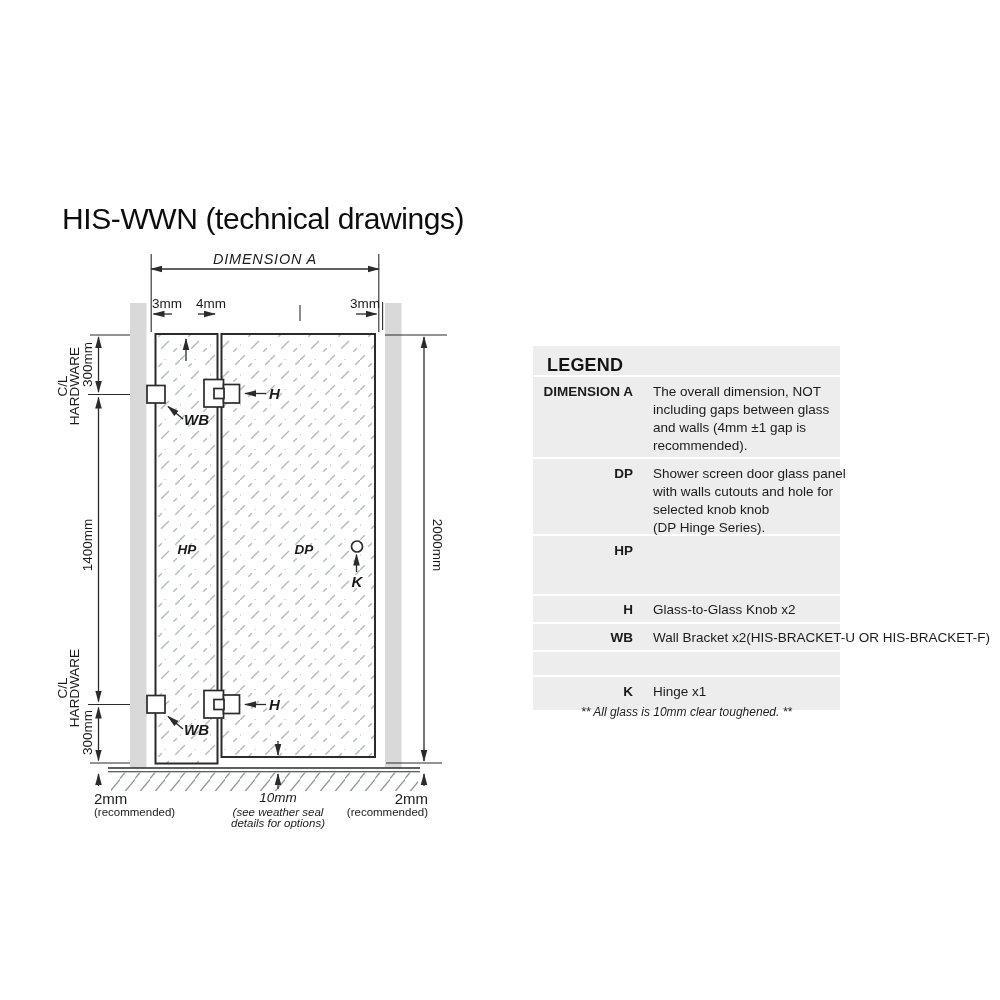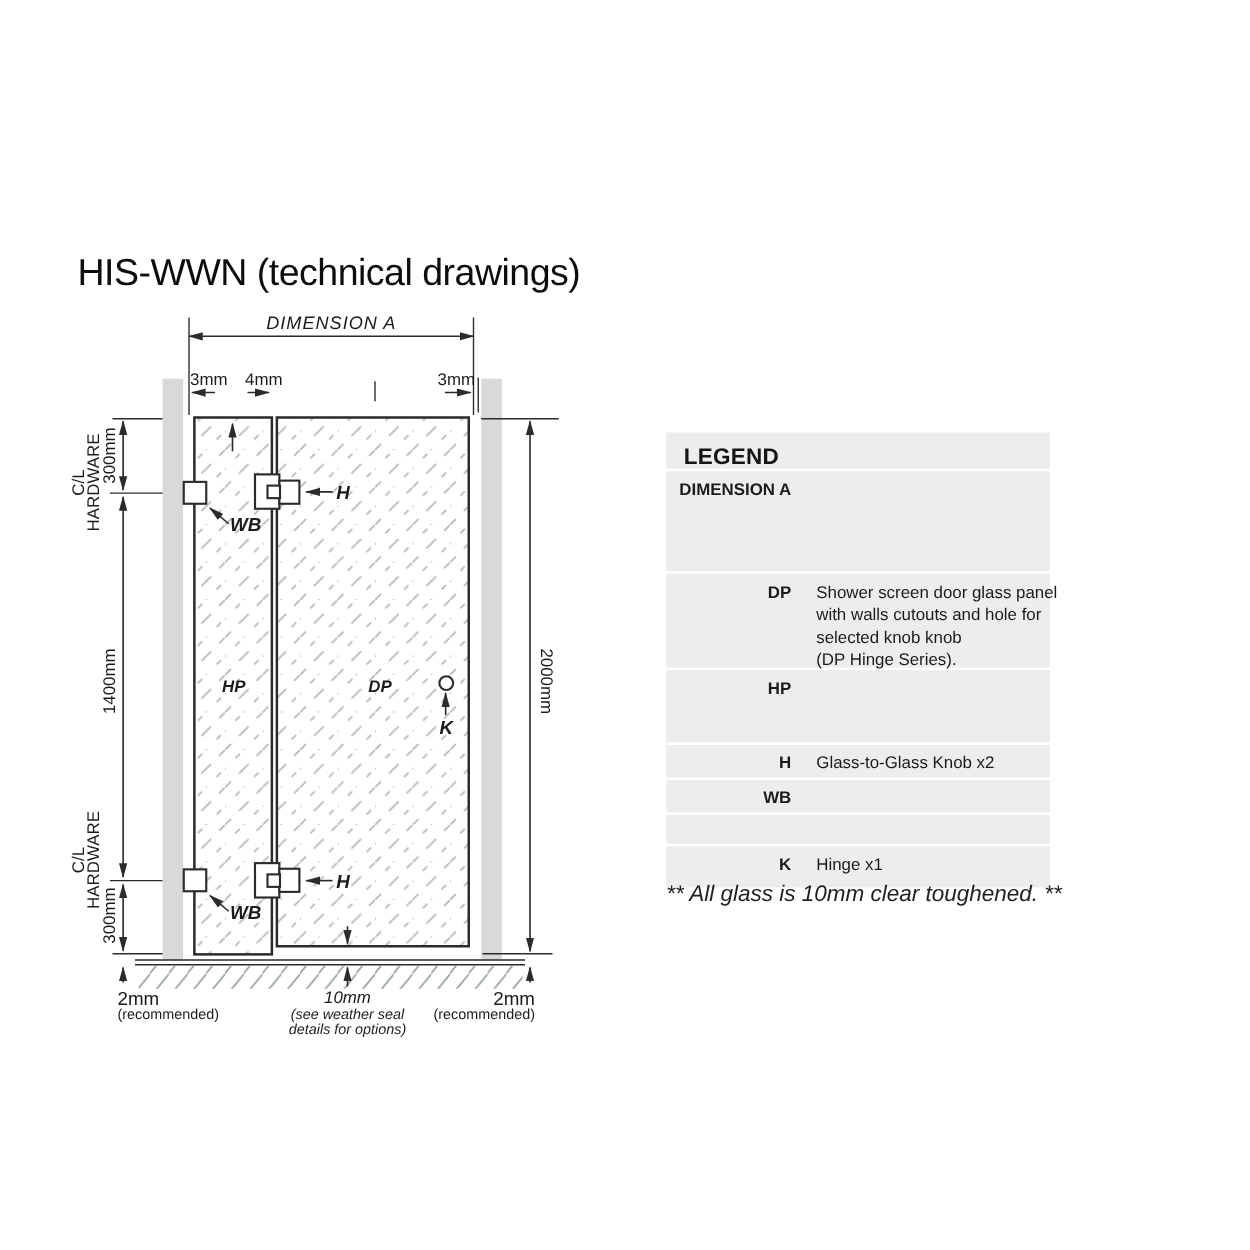--- a/index.html
+++ b/index.html
@@ -33,21 +33,21 @@
   .legend-body{margin-left:20px;font-size:13.5px;line-height:18px;flex:0 0 auto;}
   .legend-body .line{white-space:nowrap;}
   .r-tall{height:82px;padding-top:6px;}
   .r-tall2{height:77px;padding-top:6px;}
   .r-mid{height:60px;padding-top:6px;}
   .r-one{height:28px;padding-top:5px;}
   .r-spacer{height:25px;}
   .r-last{height:35px;padding-top:6px;}
   .legend-footnote{
     position:absolute;left:533px;top:705px;width:307px;text-align:center;
-    font-size:18px;font-style:italic;color:#222;white-space:nowrap;
+    font-size:12px;font-style:italic;color:#222;white-space:nowrap;
   }
 
   
   .ln{stroke:#2b2b2b;stroke-width:1.3;fill:none;}
   .thin{stroke-width:1.1;}
   .hw{fill:#ffffff;stroke:#2b2b2b;stroke-width:1.7;}
   .t{fill:#1b1b1b;font-family:"Liberation Sans",sans-serif;font-size:13.5px;}
   .t-it{font-style:italic;}
   .t-bi{font-style:italic;font-weight:bold;}
   .t-dim{font-size:14.5px;letter-spacing:0.8px;}
@@ -190,20 +190,26 @@
     <text class="t t-lg" x="428" y="804" text-anchor="end">2mm</text>
     <text class="t t-sm" x="428" y="815.5" text-anchor="end">(recommended)</text>
   </g>
 </svg>
 
 <div class="legend">
   <div class="legend-header">LEGEND</div>
 
   <div class="legend-row r-tall">
     <div class="legend-term">DIMENSION A</div>
+    <div class="legend-body">
+      <div class="line">The overall dimension, NOT</div>
+      <div class="line">including gaps between glass</div>
+      <div class="line">and walls (4mm ±1 gap is</div>
+      <div class="line">recommended).</div>
+    </div>
   </div>
 
   <div class="legend-row r-tall2">
     <div class="legend-term">DP</div>
     <div class="legend-body">
       <div class="line">Shower screen door glass panel</div>
       <div class="line">with walls cutouts and hole for</div>
       <div class="line">selected knob knob</div>
       <div class="line">(DP Hinge Series).</div>
     </div>
@@ -215,20 +221,23 @@
 
   <div class="legend-row r-one">
     <div class="legend-term">H</div>
     <div class="legend-body">
       <div class="line">Glass-to-Glass Knob x2</div>
     </div>
   </div>
 
   <div class="legend-row r-one">
     <div class="legend-term">WB</div>
+    <div class="legend-body">
+      <div class="line">Wall Bracket x2(HIS-BRACKET-U OR HIS-BRACKET-F)</div>
+    </div>
   </div>
 
   <div class="legend-row r-spacer"></div>
 
   <div class="legend-row r-last">
     <div class="legend-term">K</div>
     <div class="legend-body">
       <div class="line">Hinge x1</div>
     </div>
   </div>

